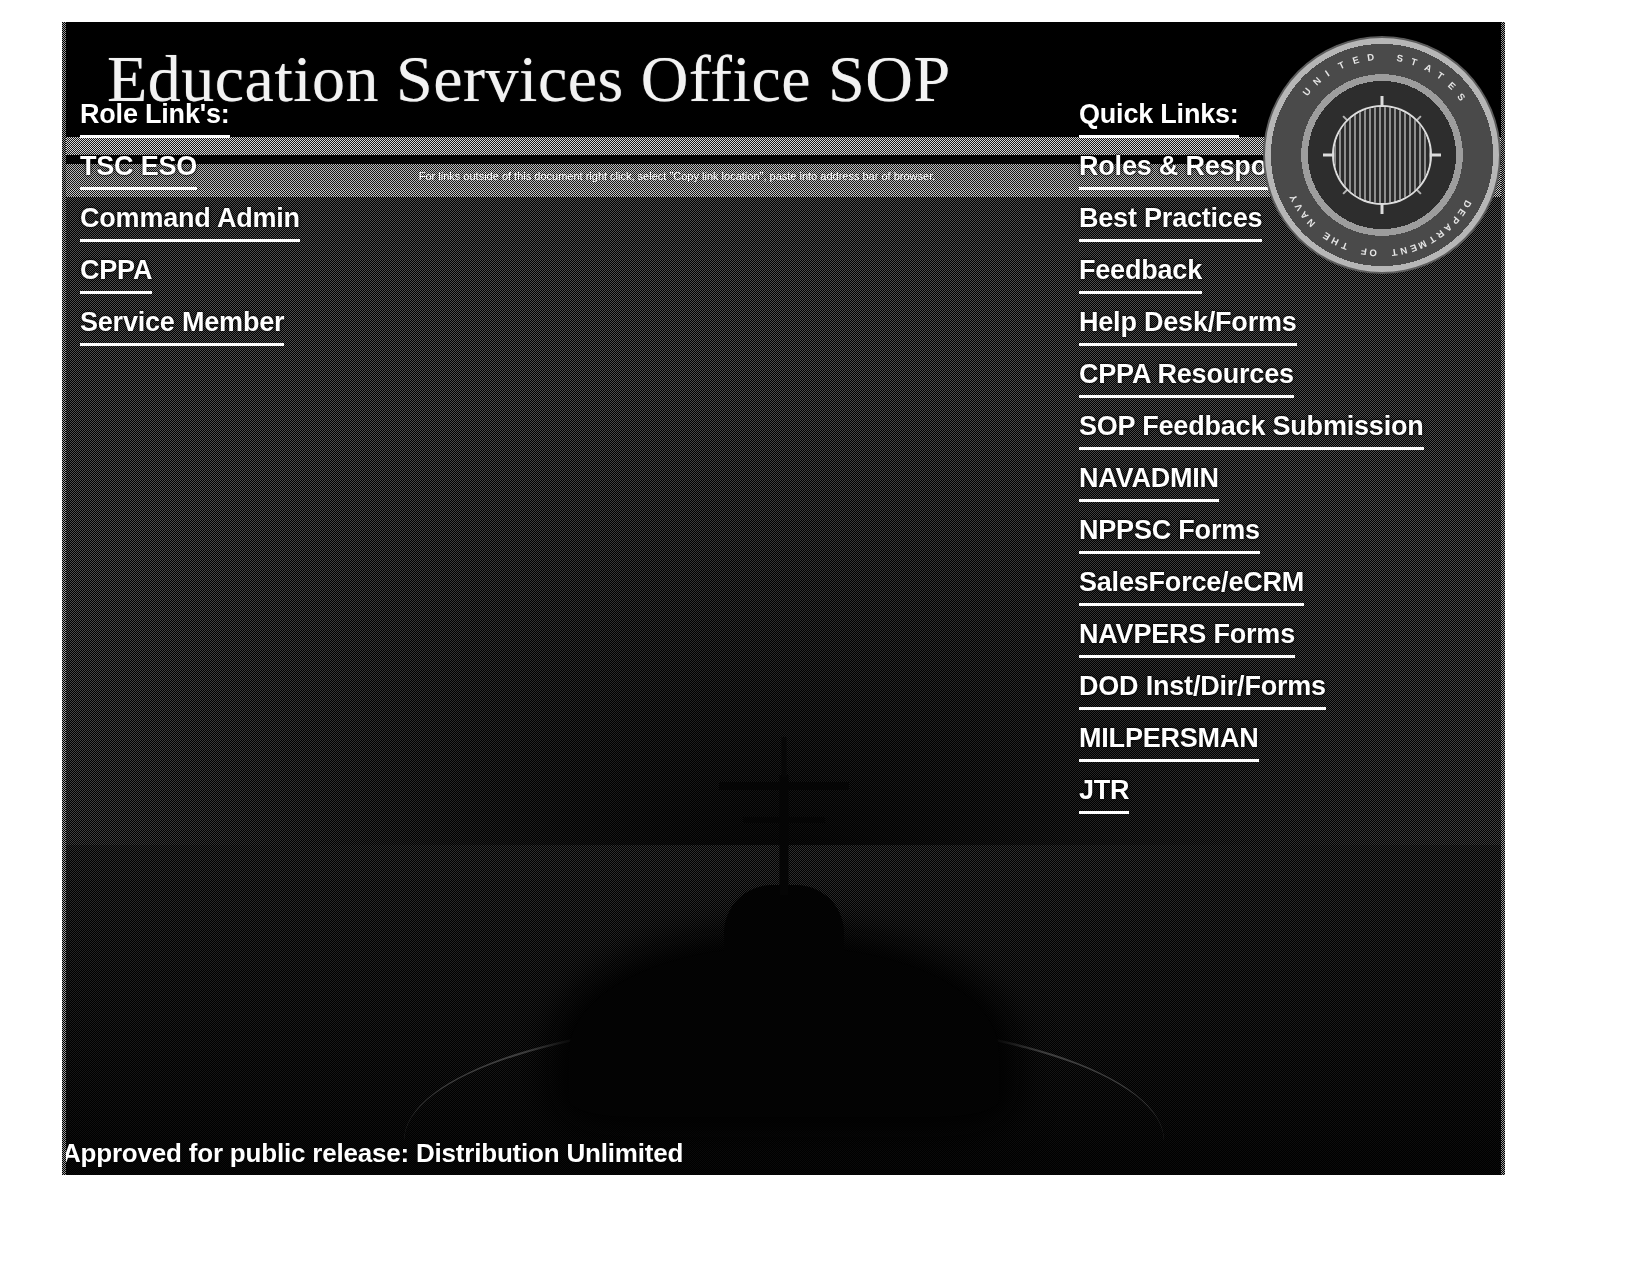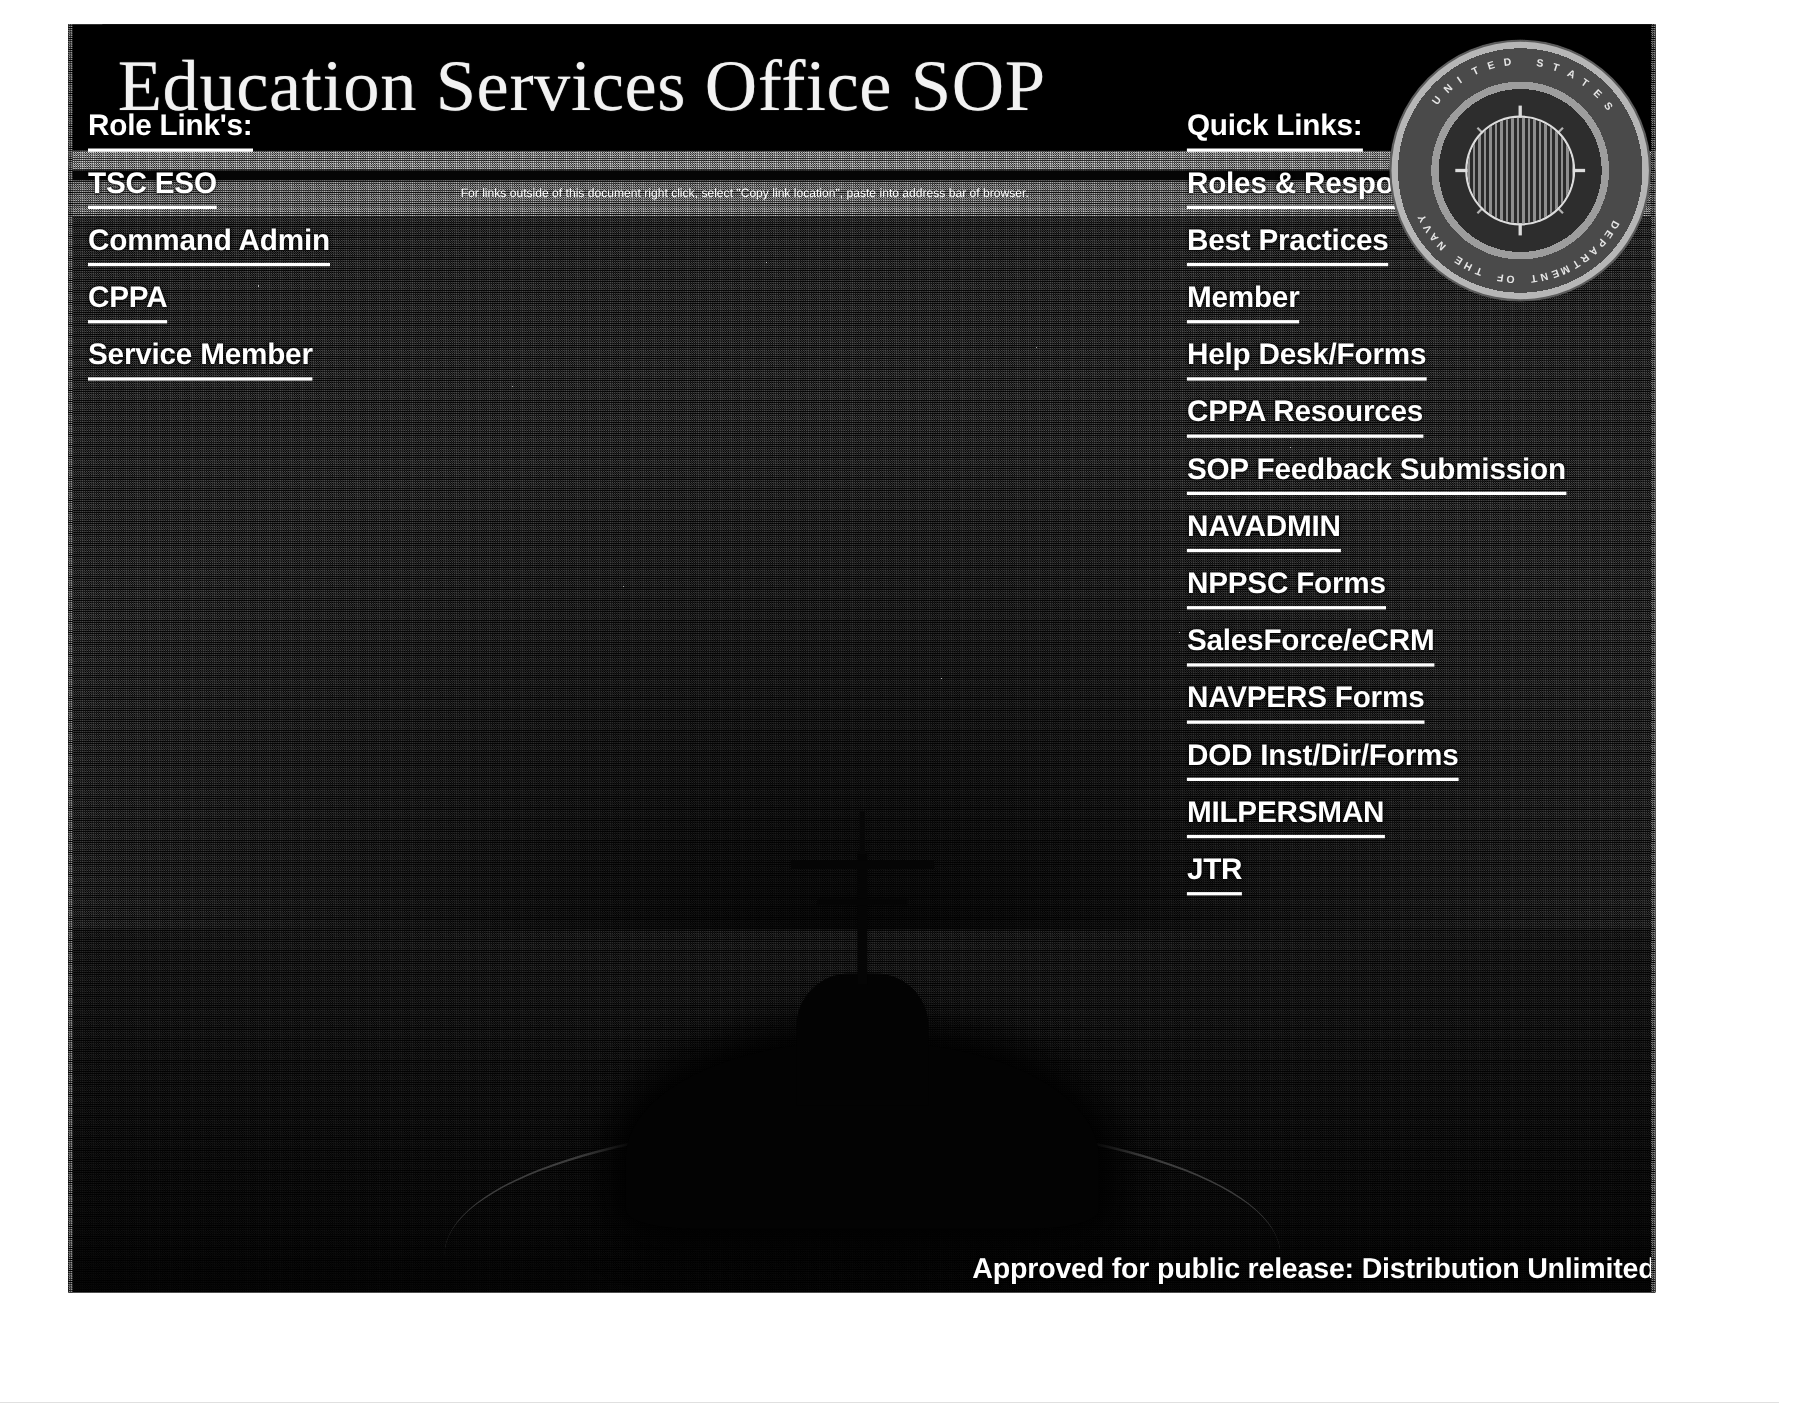--- a/index.html
+++ b/index.html
@@ -216,21 +216,21 @@
     white-space:nowrap;
     letter-spacing:-0.2px;
     text-shadow:0 0 2px rgba(0,0,0,.95), 0 0 4px rgba(0,0,0,.8);
     cursor:pointer;
   }
   .heading-link{font-size:27px;}
 
   
   #footer{
     position:absolute;left:0;bottom:6px;width:100%;
-    text-align:right;z-index:30;
+    text-align:left;z-index:30;
   }
   #footer-text{
     display:inline-block;
     color:#ffffff;font-size:26px;font-weight:bold;
     letter-spacing:-0.2px;
     text-shadow:0 0 3px rgba(0,0,0,.95);
   }
 </style>
 </head>
 <body>
@@ -333,21 +333,21 @@
       <div class="link-row">
         <a class="link heading-link" href="#">Quick Links:</a>
       </div>
       <div class="link-row">
         <a class="link" href="#">Roles &amp; Responsibilities</a>
       </div>
       <div class="link-row">
         <a class="link" href="#">Best Practices</a>
       </div>
       <div class="link-row">
-        <a class="link" href="#">Member</a>
+        <a class="link" href="#">Feedback</a>
       </div>
       <div class="link-row">
         <a class="link" href="#">Help Desk/Forms</a>
       </div>
       <div class="link-row">
         <a class="link" href="#">CPPA Resources</a>
       </div>
       <div class="link-row">
         <a class="link" href="#">SOP Feedback Submission</a>
       </div>

